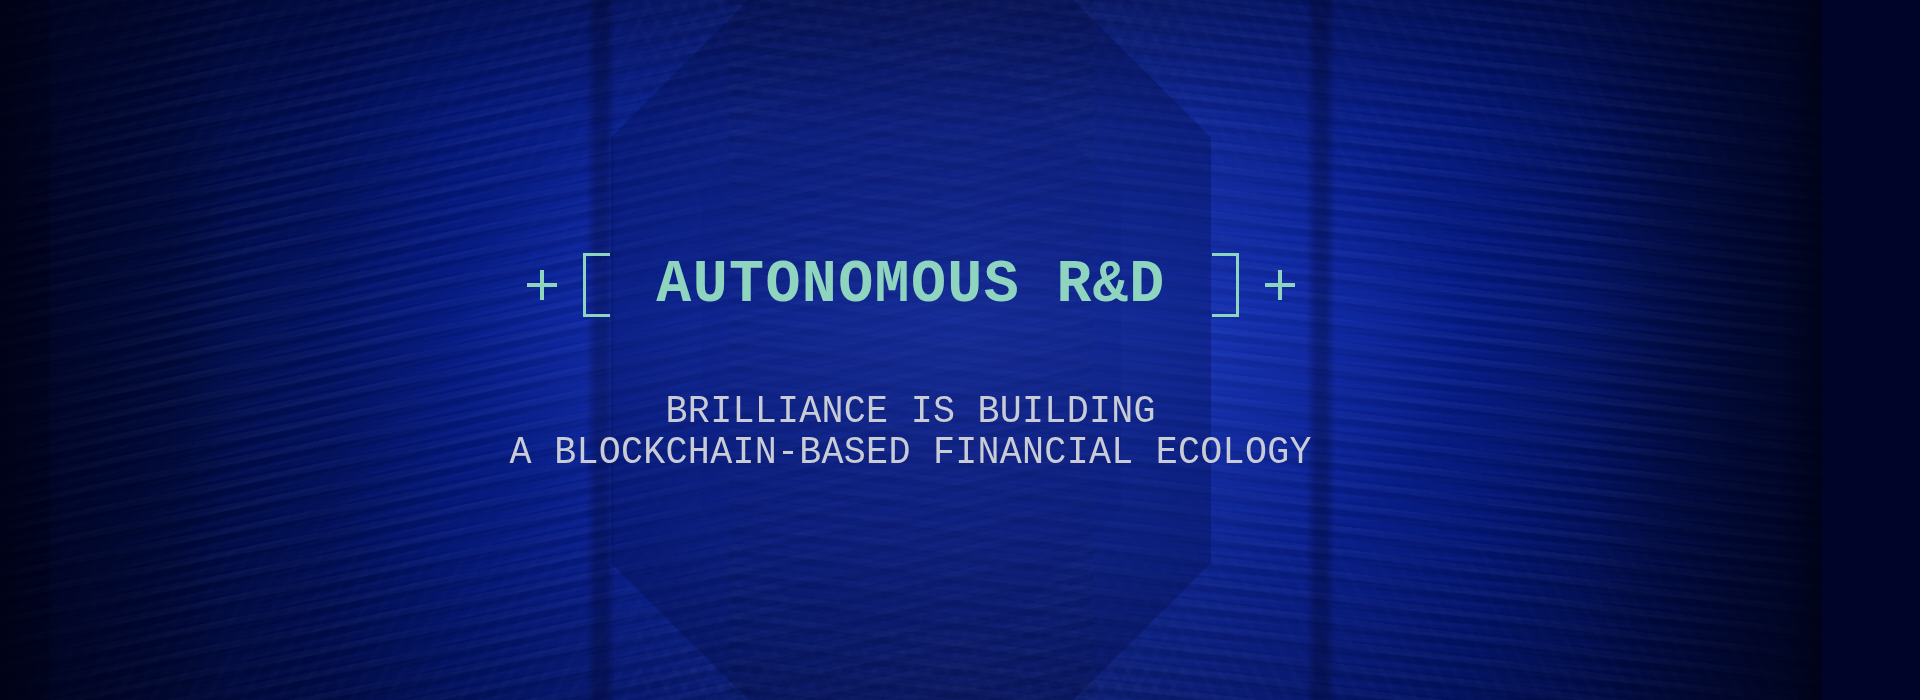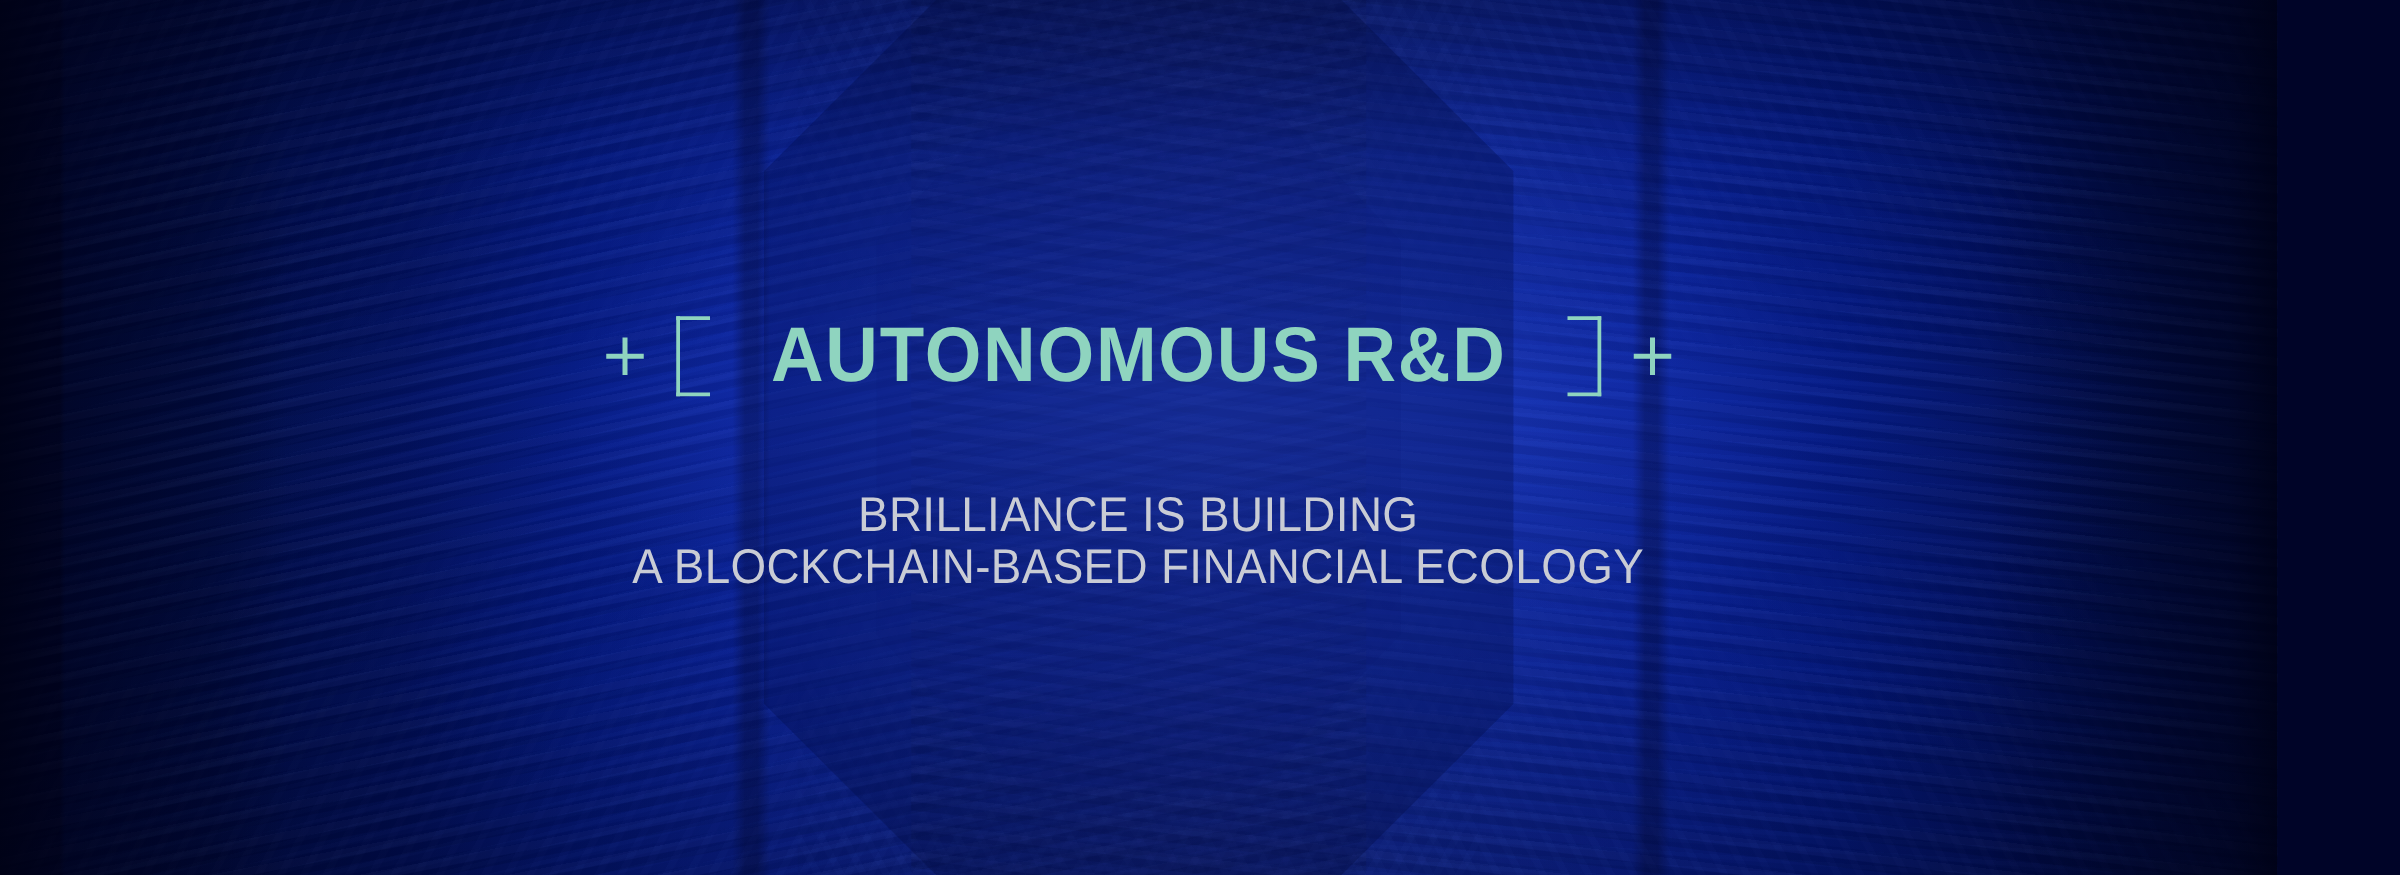--- a/index.html
+++ b/index.html
@@ -8,20 +8,21 @@
     font-family:"Liberation Sans", sans-serif;
     -webkit-font-smoothing:antialiased;
   }
 
   #banner{
     position:relative;
     width:1822px;
     height:700px;
     overflow:hidden;
     background:#00052c;
+    font-family:Liberation Mono, monospace;
   }
 
   
   .layer{position:absolute;inset:0;}
 
   
   .bg-base{
     background:linear-gradient(90deg,
       #00042a 0px,
       #00042a 48px,

